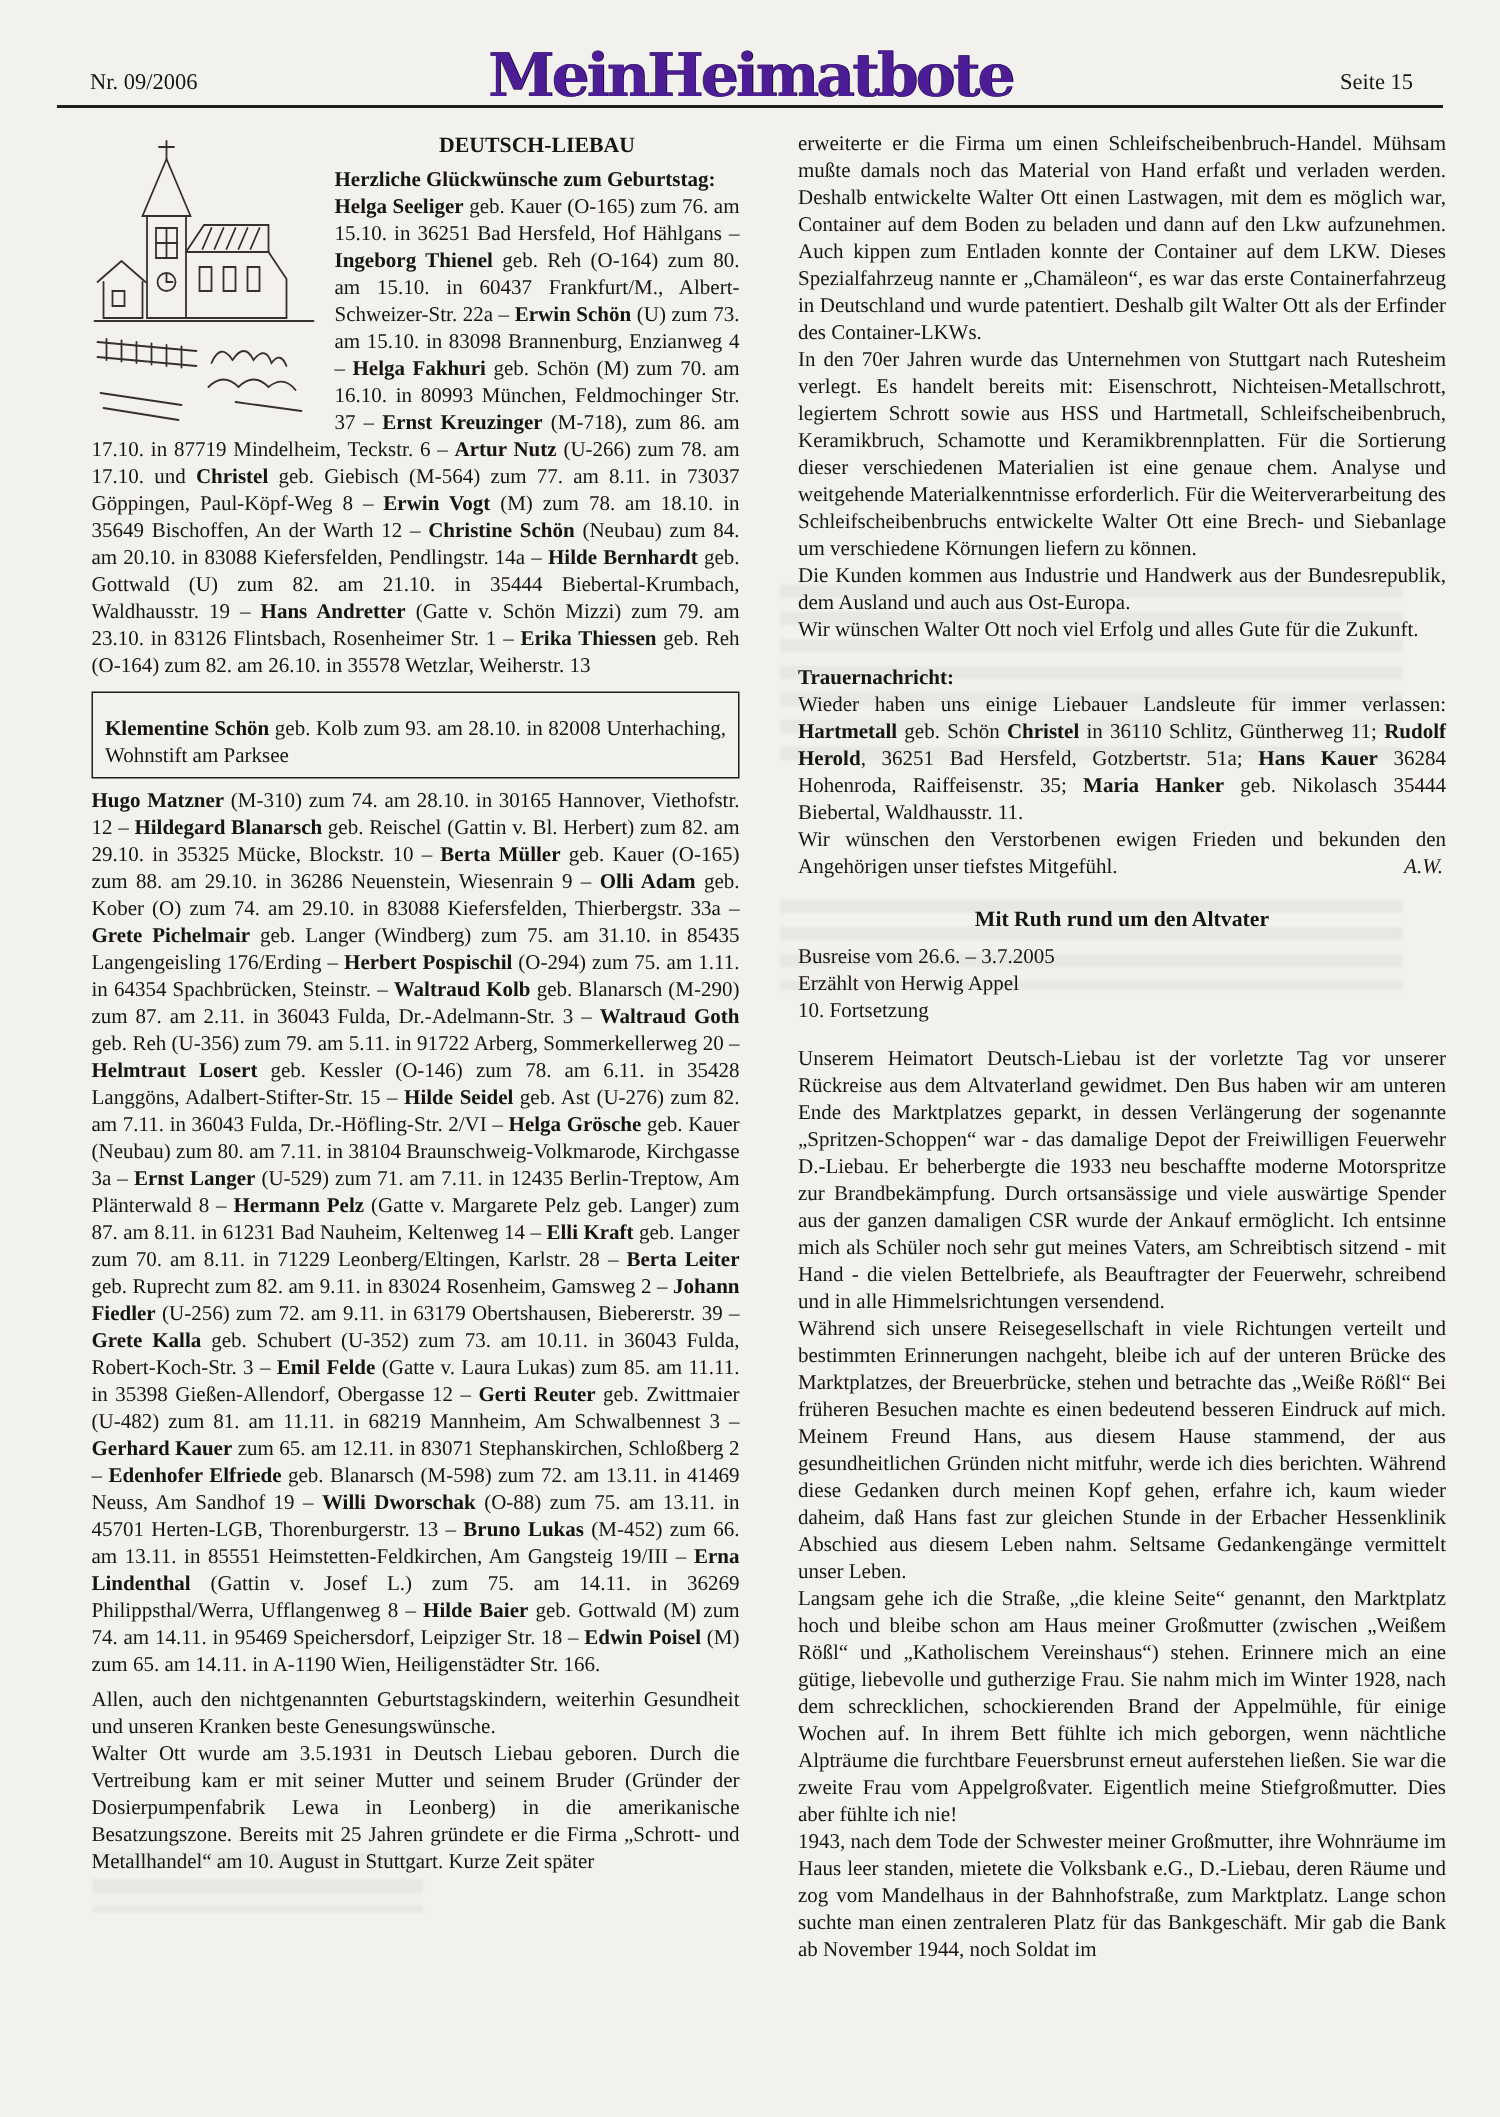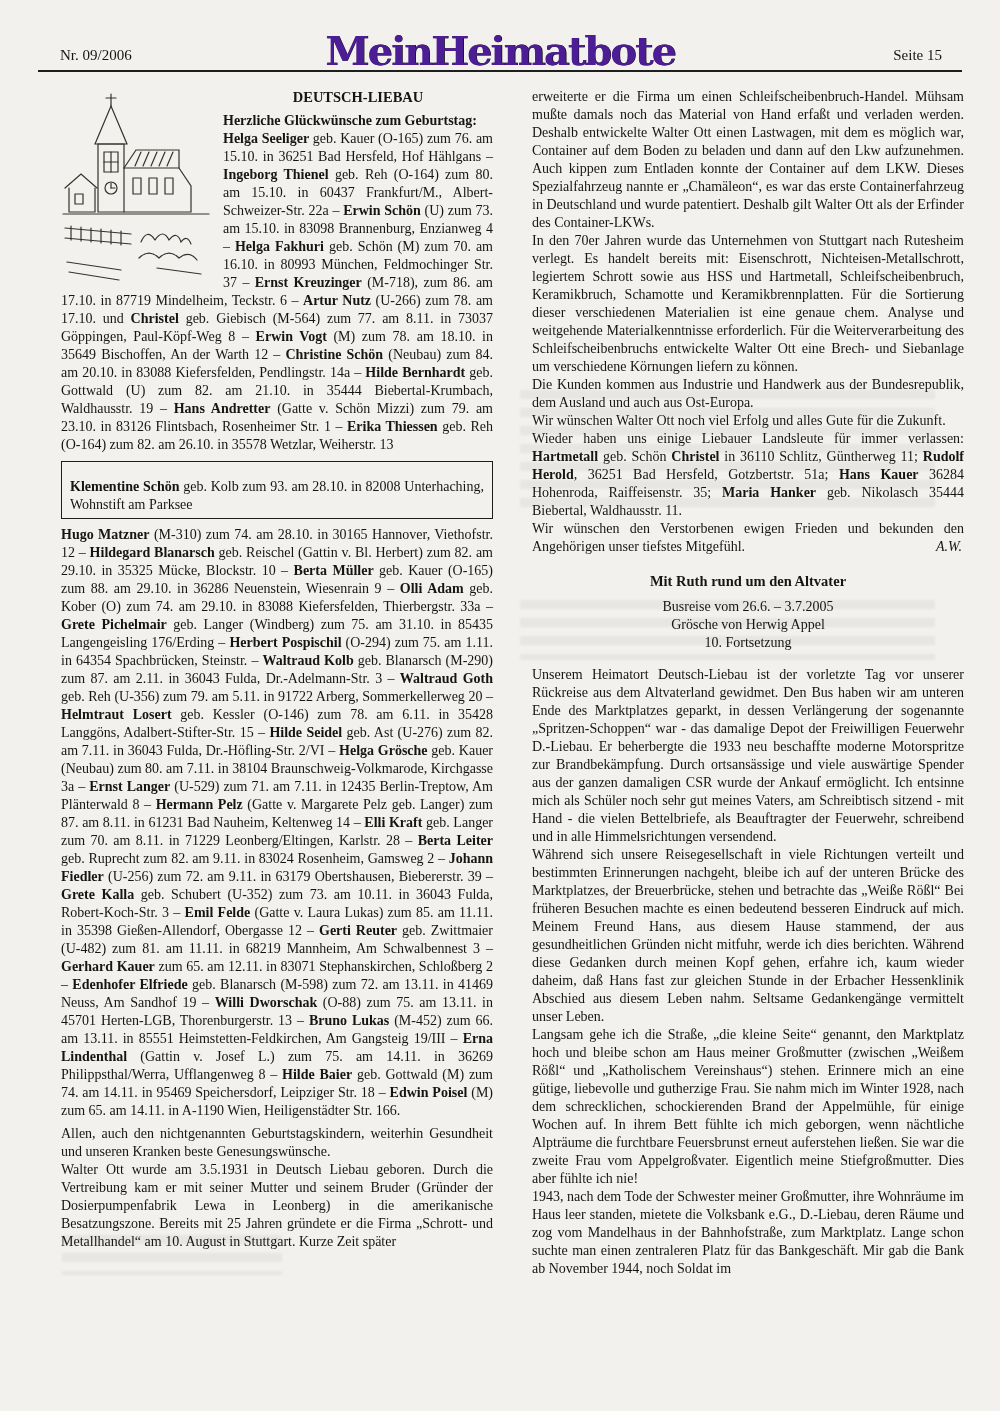--- a/index.html
+++ b/index.html
@@ -30,21 +30,21 @@
   .church svg { display: block; }
   .section-title { font-weight: bold; text-align: center; font-size: 14.5px; margin-bottom: 6px !important; }
   .lead-bold { font-weight: bold; }
   .boxed { border: 1.5px solid #201e1b; padding: 16px 8px 4px; margin: 7px 0; }
   .gap-sm { margin-top: 5px !important; }
   .gap-md { margin-top: 14px !important; }
   .sub-heading { font-weight: bold; margin-top: 16px !important; margin-bottom: 3px !important; }
   .condolence { position: relative; }
   .initials { position: absolute; right: 2px; bottom: 0; font-style: italic; }
   .ruth-title { font-weight: bold; text-align: center; font-size: 14.5px; margin-top: 16px !important; margin-bottom: 8px !important; }
-  .centered { text-align: center; }
+  .centered { }
   .bleed {
     position: absolute; pointer-events: none;
     background: repeating-linear-gradient(180deg, rgba(110,108,100,0.08) 0 9px, rgba(110,108,100,0) 9px 18px);
     filter: blur(1.2px);
   }
 </style>
 </head>
 <body>
 
 <div class="page">
@@ -120,29 +120,30 @@
 
       <p>Walter Ott wurde am 3.5.1931 in Deutsch Liebau geboren. Durch die Vertreibung kam er mit seiner Mutter und seinem Bruder (Gründer der Dosierpumpenfabrik Lewa in Leonberg) in die amerikanische Besatzungszone. Bereits mit 25 Jahren gründete er die Firma „Schrott- und Metallhandel“ am 10. August in Stuttgart. Kurze Zeit später</p>
     </div>
 
     <div class="col">
       <p>erweiterte er die Firma um einen Schleifscheibenbruch-Handel. Mühsam mußte damals noch das Material von Hand erfaßt und verladen werden. Deshalb entwickelte Walter Ott einen Lastwagen, mit dem es möglich war, Container auf dem Boden zu beladen und dann auf den Lkw aufzunehmen. Auch kippen zum Entladen konnte der Container auf dem LKW. Dieses Spezialfahrzeug nannte er „Chamäleon“, es war das erste Containerfahrzeug in Deutschland und wurde patentiert. Deshalb gilt Walter Ott als der Erfinder des Container-LKWs.</p>
       <p>In den 70er Jahren wurde das Unternehmen von Stuttgart nach Rutesheim verlegt. Es handelt bereits mit: Eisenschrott, Nichteisen-Metallschrott, legiertem Schrott sowie aus HSS und Hartmetall, Schleifscheibenbruch, Keramikbruch, Schamotte und Keramikbrennplatten. Für die Sortierung dieser verschiedenen Materialien ist eine genaue chem. Analyse und weitgehende Materialkenntnisse erforderlich. Für die Weiterverarbeitung des Schleifscheibenbruchs entwickelte Walter Ott eine Brech- und Siebanlage um verschiedene Körnungen liefern zu können.</p>
       <p>Die Kunden kommen aus Industrie und Handwerk aus der Bundesrepublik, dem Ausland und auch aus Ost-Europa.</p>
       <p>Wir wünschen Walter Ott noch viel Erfolg und alles Gute für die Zukunft.</p>
 
+      <p class="lead-bold gap-md">Trauernachricht:</p>
       <p>Wieder haben uns einige Liebauer Landsleute für immer verlassen: <b>Hartmetall</b> geb. Schön <b>Christel</b> in 36110 Schlitz, Güntherweg 11; <b>Rudolf Herold</b>, 36251 Bad Hersfeld, Gotzbertstr. 51a; <b>Hans Kauer</b> 36284 Hohenroda, Raiffeisenstr. 35; <b>Maria Hanker</b> geb. Nikolasch 35444 Biebertal, Waldhausstr. 11.</p>
       <p class="condolence">
         <span>Wir wünschen den Verstorbenen ewigen Frieden und bekunden den Angehörigen unser tiefstes Mitgefühl.</span>
         <span class="initials">A.W.</span>
       </p>
 
       <p class="ruth-title">Mit Ruth rund um den Altvater</p>
       <p class="centered">Busreise vom 26.6. – 3.7.2005</p>
-      <p class="centered">Grösche von Herwig Appel</p>
+      <p class="centered">Erzählt von Herwig Appel</p>
       <p class="centered">10. Fortsetzung</p>
 
       <p class="gap-md">Unserem Heimatort Deutsch-Liebau ist der vorletzte Tag vor unserer Rückreise aus dem Altvaterland gewidmet. Den Bus haben wir am unteren Ende des Marktplatzes geparkt, in dessen Verlängerung der sogenannte „Spritzen-Schoppen“ war - das damalige Depot der Freiwilligen Feuerwehr D.-Liebau. Er beherbergte die 1933 neu beschaffte moderne Motorspritze zur Brandbekämpfung. Durch ortsansässige und viele auswärtige Spender aus der ganzen damaligen CSR wurde der Ankauf ermöglicht. Ich entsinne mich als Schüler noch sehr gut meines Vaters, am Schreibtisch sitzend - mit Hand - die vielen Bettelbriefe, als Beauftragter der Feuerwehr, schreibend und in alle Himmelsrichtungen versendend.</p>
       <p>Während sich unsere Reisegesellschaft in viele Richtungen verteilt und bestimmten Erinnerungen nachgeht, bleibe ich auf der unteren Brücke des Marktplatzes, der Breuerbrücke, stehen und betrachte das „Weiße Rößl“ Bei früheren Besuchen machte es einen bedeutend besseren Eindruck auf mich. Meinem Freund Hans, aus diesem Hause stammend, der aus gesundheitlichen Gründen nicht mitfuhr, werde ich dies berichten. Während diese Gedanken durch meinen Kopf gehen, erfahre ich, kaum wieder daheim, daß Hans fast zur gleichen Stunde in der Erbacher Hessenklinik Abschied aus diesem Leben nahm. Seltsame Gedankengänge vermittelt unser Leben.</p>
       <p>Langsam gehe ich die Straße, „die kleine Seite“ genannt, den Marktplatz hoch und bleibe schon am Haus meiner Großmutter (zwischen „Weißem Rößl“ und „Katholischem Vereinshaus“) stehen. Erinnere mich an eine gütige, liebevolle und gutherzige Frau. Sie nahm mich im Winter 1928, nach dem schrecklichen, schockierenden Brand der Appelmühle, für einige Wochen auf. In ihrem Bett fühlte ich mich geborgen, wenn nächtliche Alpträume die furchtbare Feuersbrunst erneut auferstehen ließen. Sie war die zweite Frau vom Appelgroßvater. Eigentlich meine Stiefgroßmutter. Dies aber fühlte ich nie!</p>
       <p>1943, nach dem Tode der Schwester meiner Großmutter, ihre Wohnräume im Haus leer standen, mietete die Volksbank e.G., D.-Liebau, deren Räume und zog vom Mandelhaus in der Bahnhofstraße, zum Marktplatz. Lange schon suchte man einen zentraleren Platz für das Bankgeschäft. Mir gab die Bank ab November 1944, noch Soldat im</p>
     </div>
 
   </div>
 </div>

